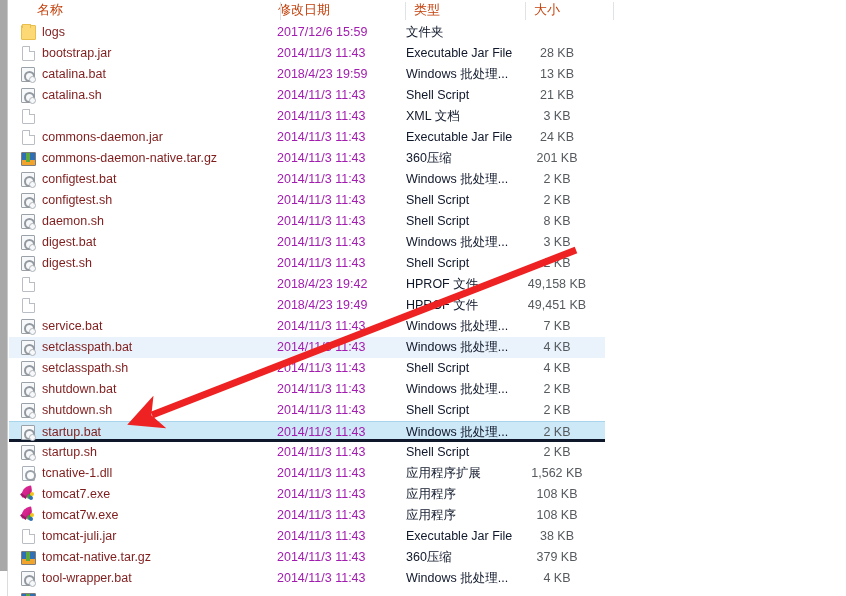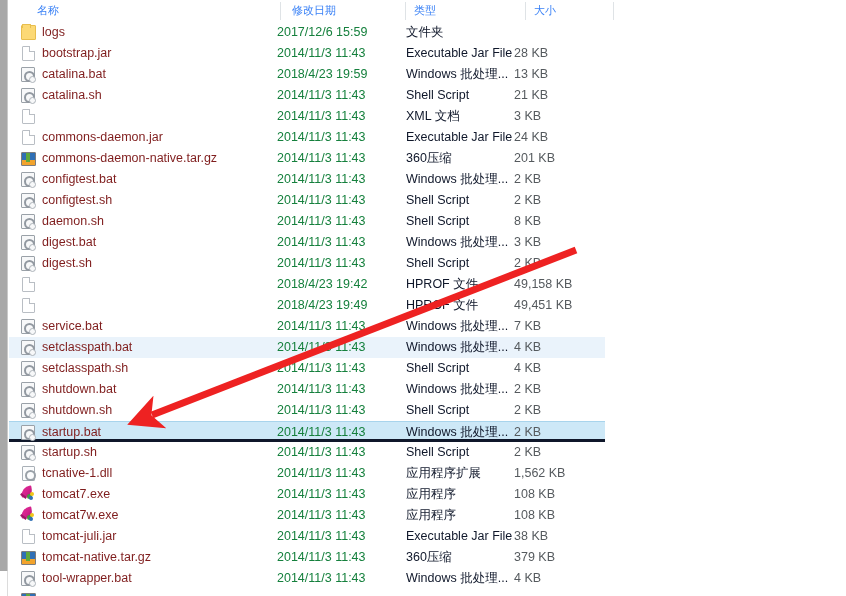--- a/index.html
+++ b/index.html
@@ -42,36 +42,36 @@
     left: 9px; top: 0;
     width: 596px;
     height: 22px;
     background: #ffffff;
   }
   .col-head {
     position: absolute;
     top: 0;
     height: 22px;
     line-height: 20px;
-    font-size: 11px;
-    color: #3b82f6;
+    font-size: 13px;
+    color: #c2410c;
     white-space: nowrap;
     overflow: hidden;
     padding-left: 6px;
   }
   .col-divider {
     position: absolute;
     top: 2px;
     width: 1px;
     height: 18px;
     background: #dfe3e6;
   }
 
   #head-name { left: 22px;  width: 248px; }
-  #head-date { left: 277px; width: 118px; }
+  #head-date { left: 263px; width: 118px; }
   #head-type { left: 399px; width: 116px; }
   #head-size { left: 519px; width: 84px;  text-align: left; }
 
   #div-1 { left: 271px; }
   #div-2 { left: 396px; }
   #div-3 { left: 516px; }
   #div-4 { left: 604px; }
 
   
   #file-list {
@@ -101,23 +101,23 @@
 
   .cell {
     position: absolute;
     top: 0;
     height: 21px;
     line-height: 21px;
     overflow: hidden;
     white-space: nowrap;
   }
   .c-name { left: 33px;  width: 232px; color: #7f1d1d; }
-  .c-date { left: 268px; width: 122px; color: #15803d; }
+  .c-date { left: 268px; width: 122px; color: #a21caf; }
   .c-type { left: 397px; width: 112px; color: #0f172a; }
-  .c-size { left: 505px; width: 90px;  color: #555a5e; text-align: left; padding-right: 4px; }
+  .c-size { left: 505px; width: 90px;  color: #555a5e; text-align: center; padding-right: 4px; }
 
   
   .icon {
     position: absolute;
     left: 12px; top: 3px;
     width: 15px; height: 15px;
   }
 
   
   .ic-folder {

